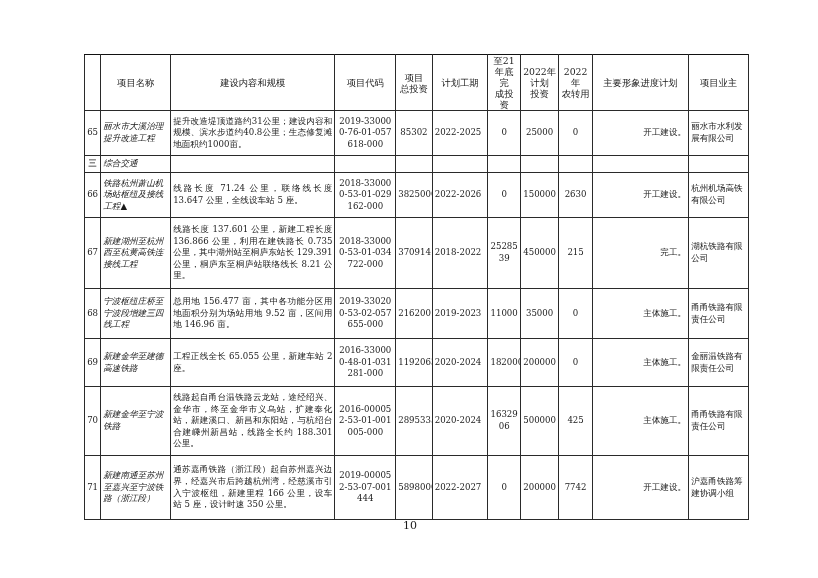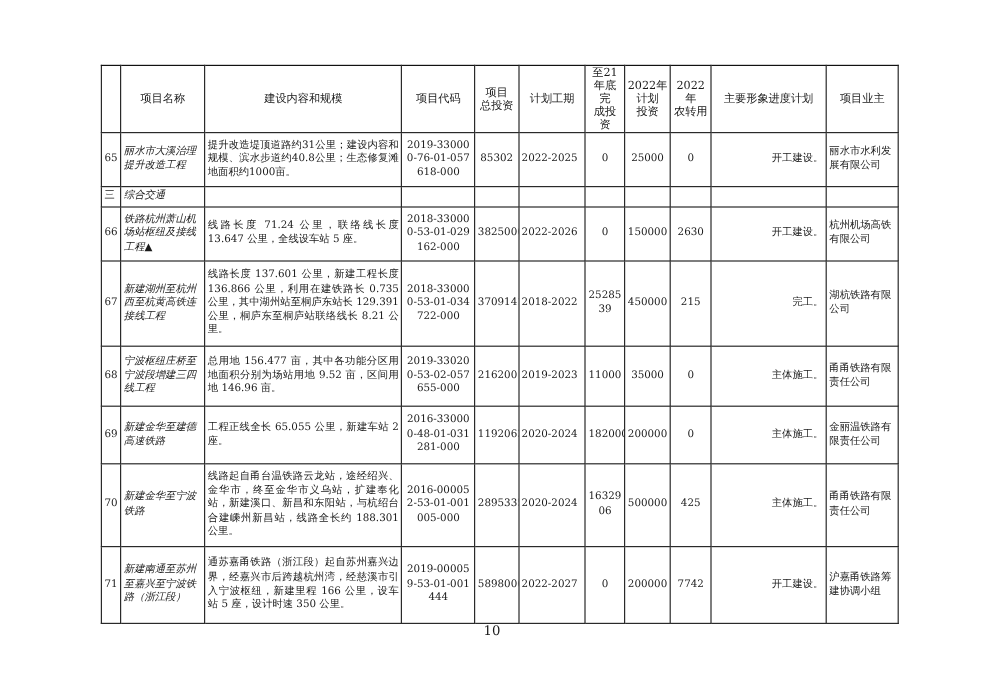--- a/index.html
+++ b/index.html
@@ -4,21 +4,21 @@
 <style>
   html, body { margin: 0; padding: 0; background: #ffffff; }
   body { width: 818px; height: 578px; position: relative; overflow: hidden;
          font-family: "DejaVu Serif", "Liberation Serif", serif; color: #1a1a1a; }
   .page { position: absolute; left: 0; top: 0; width: 818px; height: 578px; background: #fff; }
   table.proj { position: absolute; left: 84px; top: 54px; border-collapse: collapse;
                table-layout: fixed; width: 665px; }
   table.proj td, table.proj th { border: 1px solid #2a2a2a; padding: 0 2px; font-weight: normal;
                font-size: 8.6px; line-height: 11.6px; vertical-align: middle; overflow: hidden; }
   table.proj tr.head th { border-top: 1.6px solid #111; text-align: center; height: 35px; font-size: 9.3px; line-height: 11px; }
-  td.c-no { font-size: 9px; }
+  td.c-no { text-align: center; font-size: 9px; }
   td.c-name { text-align: left; font-style: italic; }
   td.c-content { text-align: justify; }
   td.c-code { text-align: center; font-size: 8.6px; word-break: break-all; padding-left: 1px; padding-right: 0; }
   td.c-num { text-align: center; font-size: 8.6px; padding: 0 1px; }
   td.c-period { text-align: left; font-size: 8.6px; }
   td.c-plan { text-align: right; }
   td.c-owner { text-align: left; }
   td.wrapnum { word-break: break-all; line-height: 11px; }
   tr.section td { height: 16px; }
   tr.section td.c-name { text-align: left; }
@@ -158,21 +158,21 @@
         <td class="c-num">500000</td>
         <td class="c-num">425</td>
         <td class="c-plan">主体施工。</td>
         <td class="c-owner">甬甬铁路有限责任公司</td>
       </tr>
 
       <tr style="height:64px">
         <td class="c-no">71</td>
         <td class="c-name">新建南通至苏州至嘉兴至宁波铁路（浙江段）</td>
         <td class="c-content">通苏嘉甬铁路（浙江段）起自苏州嘉兴边界，经嘉兴市后跨越杭州湾，经慈溪市引入宁波枢纽，新建里程 166 公里，设车站 5 座，设计时速 350 公里。</td>
-        <td class="c-code">2019-000059-53-01-001444</td>
+        <td class="c-code">2019-000052-53-07-001444</td>
         <td class="c-num">5898000</td>
         <td class="c-period">2022-2027</td>
         <td class="c-num">0</td>
         <td class="c-num">200000</td>
         <td class="c-num">7742</td>
         <td class="c-plan">开工建设。</td>
         <td class="c-owner">沪嘉甬铁路筹建协调小组</td>
       </tr>
     </tbody>
   </table>

